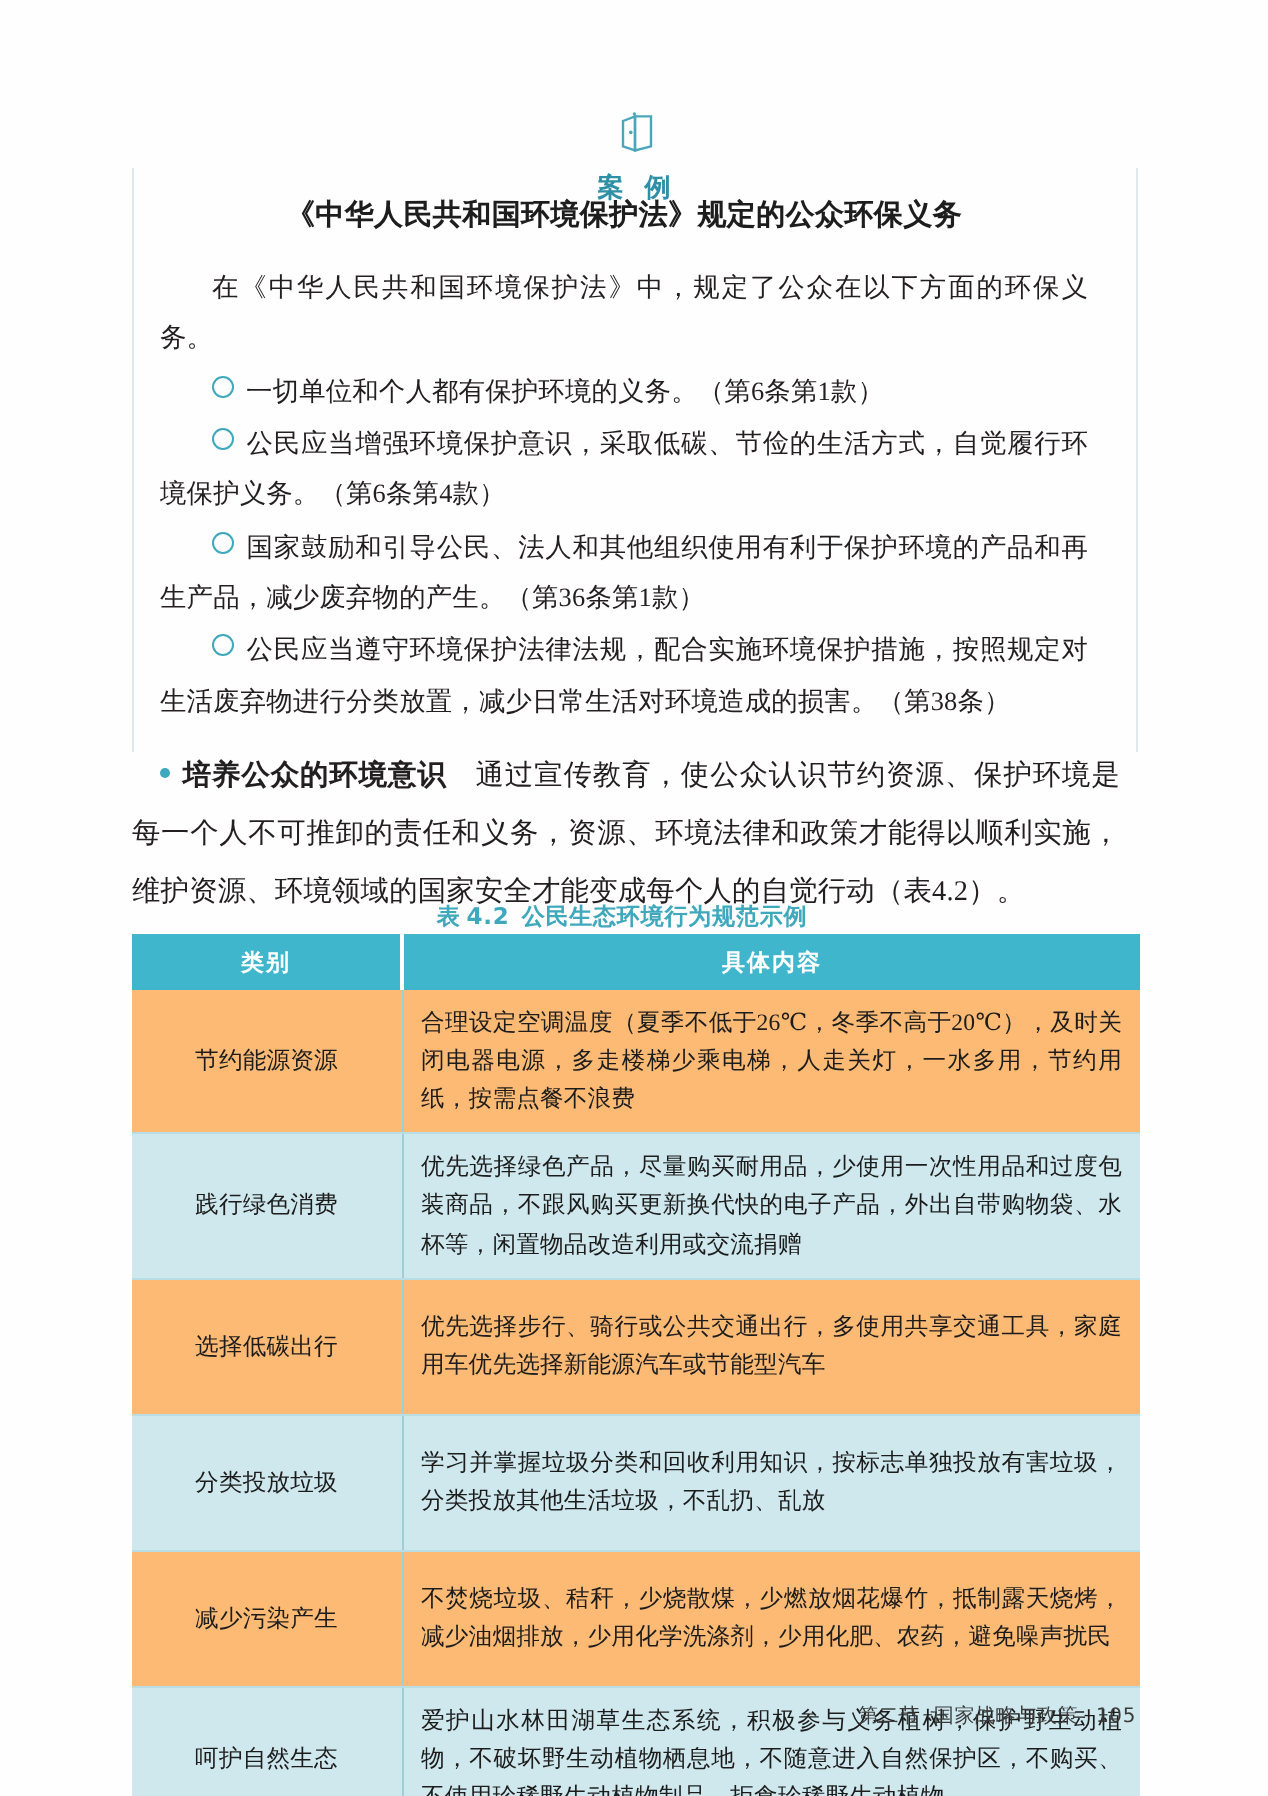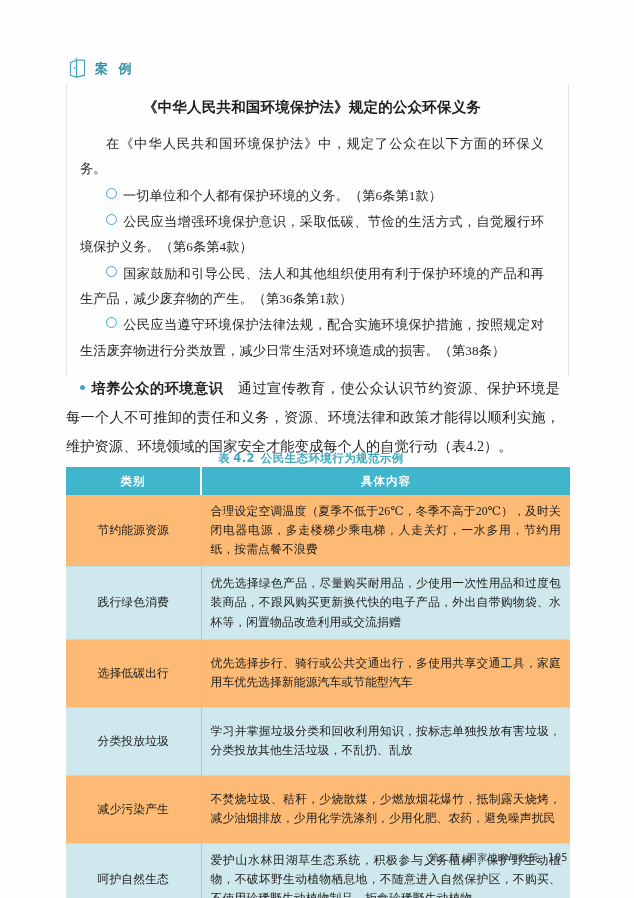--- a/index.html
+++ b/index.html
@@ -43,20 +43,21 @@
     left: 66px;
     top: 56px;
     width: 503px;
   }
   .case-head {
     display: flex;
     align-items: center;
     gap: 7px;
     height: 26px;
     margin-left: 2px;
+    flex-direction: column;
   }
   .case-icon {
     width: 20px;
     height: 22px;
     position: relative;
     flex: 0 0 auto;
   }
   .case-icon svg { display: block; }
   .case-label {
     color: #2e8fa6;

